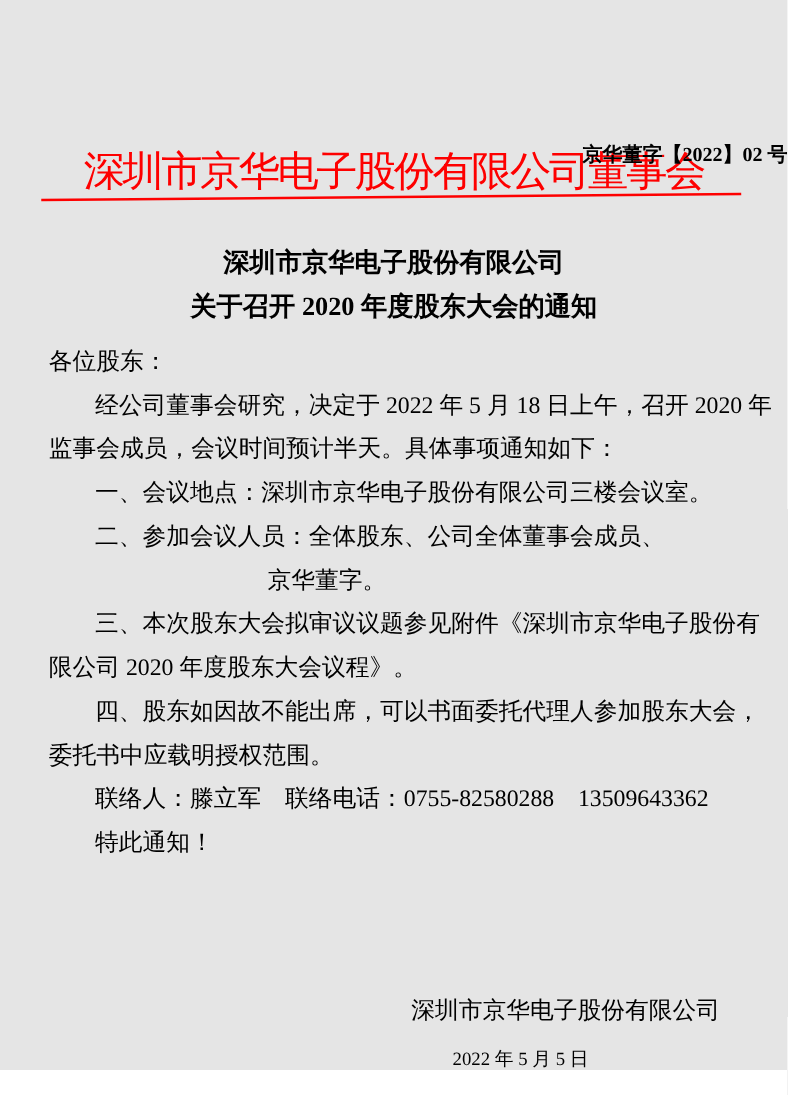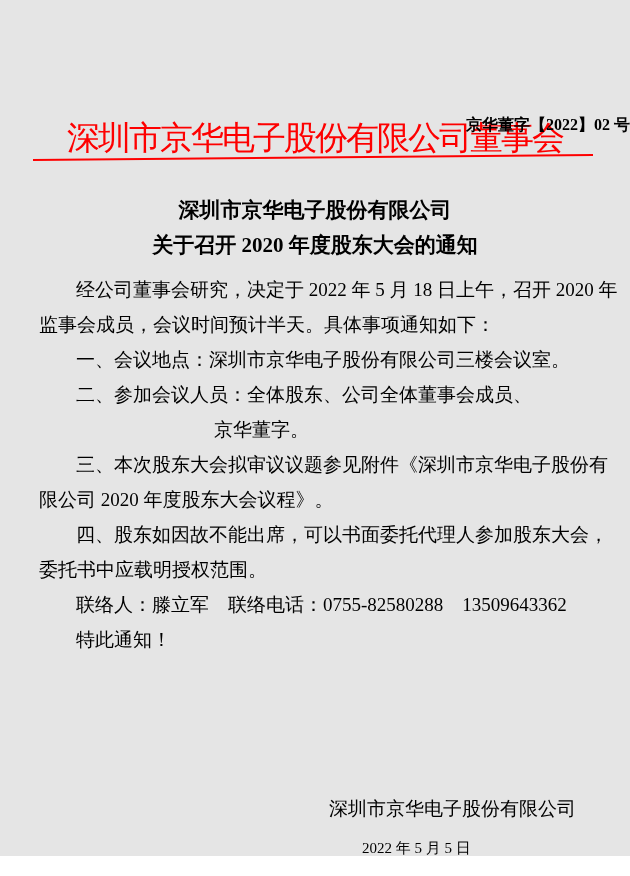--- a/index.html
+++ b/index.html
@@ -81,20 +81,21 @@
   <div class="doc-number">京华董字【2022】02 号</div>
 
   <div class="red-rule"></div>
 
   <div class="notice-title">
     <div>深圳市京华电子股份有限公司</div>
     <div>关于召开 2020 年度股东大会的通知</div>
   </div>
 
   <div class="body-text">
+    <div class="line">各位股东：</div>
     <div class="line indent">经公司董事会研究，决定于 2022 年 5 月 18 日上午，召开 2020 年</div>
     <div class="line">监事会成员，会议时间预计半天。具体事项通知如下：</div>
     <div class="line indent">一、会议地点：深圳市京华电子股份有限公司三楼会议室。</div>
     <div class="line indent">二、参加会议人员：全体股东、公司全体董事会成员、</div>
     <div class="line hang">京华董字。</div>
     <div class="line indent">三、本次股东大会拟审议议题参见附件《深圳市京华电子股份有</div>
     <div class="line">限公司 2020 年度股东大会议程》。</div>
     <div class="line indent">四、股东如因故不能出席，可以书面委托代理人参加股东大会，</div>
     <div class="line">委托书中应载明授权范围。</div>
     <div class="line indent">联络人：滕立军　联络电话：0755-82580288　13509643362</div>

